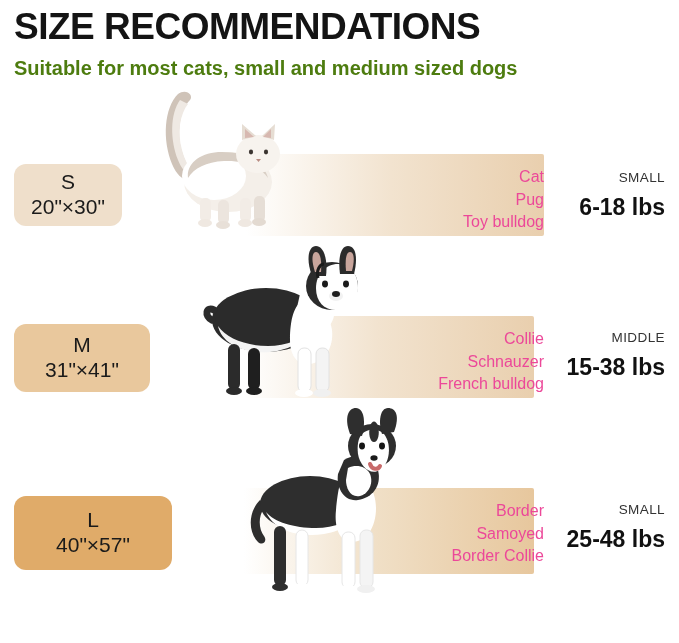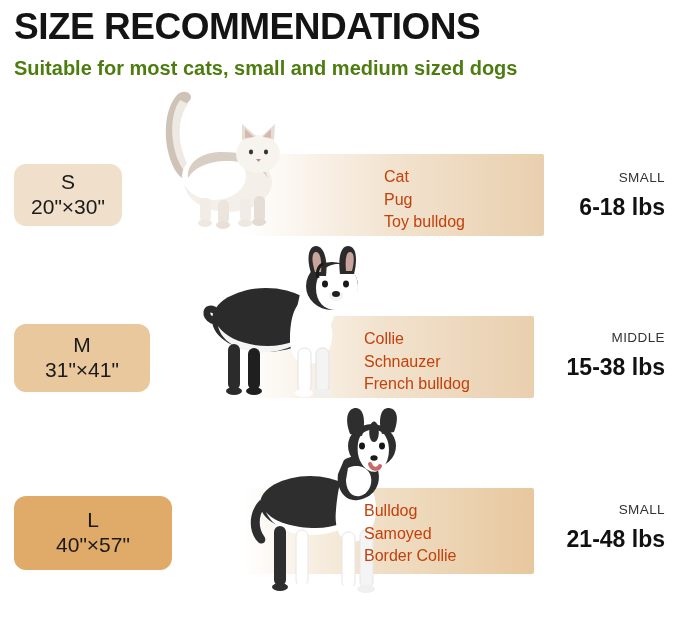--- a/index.html
+++ b/index.html
@@ -72,24 +72,24 @@
   }
 
   
   .bar {
     position: absolute;
     box-sizing: border-box;
     border-radius: 2px;
   }
   .breeds {
     position: absolute;
-    text-align: left;
+    text-align: right;
     font-size: 16px;
     line-height: 1.42;
-    color: #c2410c;
+    color: #ec4899;
   }
 
   
   .weight {
     position: absolute;
     right: 0;
     text-align: right;
     width: 122px;
   }
   .weight .cap {
@@ -276,25 +276,25 @@
           <ellipse cx="122" cy="181" rx="9" ry="4" fill="#f0f0f0"></ellipse>
         </svg>
       </div>
 
       <div class="badge" style="top:66px; width:158px; height:74px; background:#e0ab69;">
         <div class="letter">L</div>
         <div class="dims">40"×57"</div>
       </div>
 
       <div class="breeds" style="left:350px; top:70px; width:180px;">
-        <div>Bulldog</div>
+        <div>Border</div>
         <div>Samoyed</div>
         <div>Border Collie</div>
       </div>
 
       <div class="weight" style="top:72px;">
         <div class="cap">SMALL</div>
-        <div class="val">21-48 lbs</div>
+        <div class="val">25-48 lbs</div>
       </div>
     </div>
 
   </div>
 </div>
 
 </body></html>

